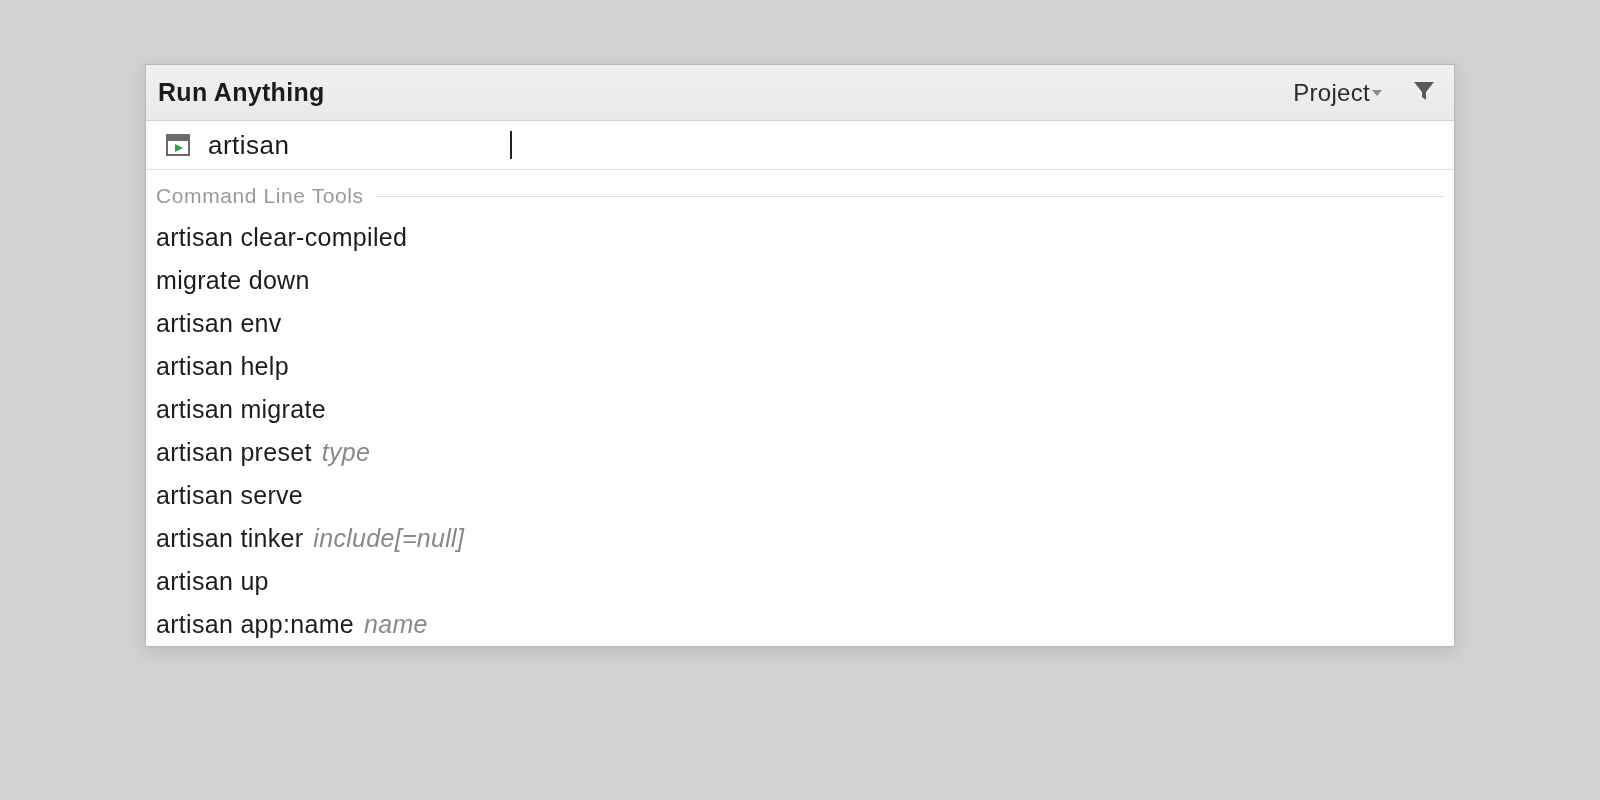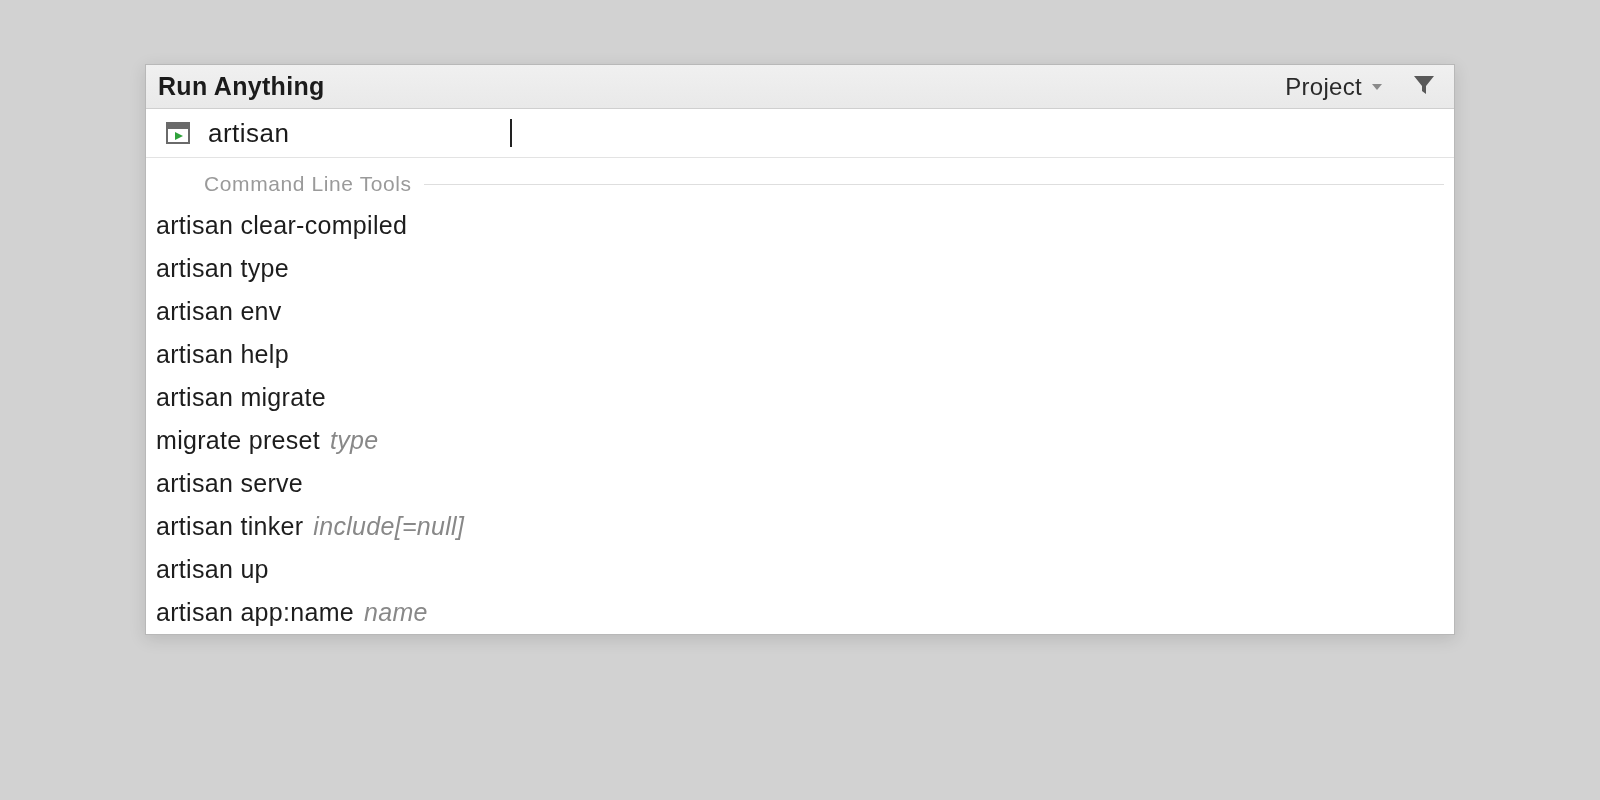--- a/index.html
+++ b/index.html
@@ -12,38 +12,37 @@
   .popup {
     position: absolute;
     left: 145px;
     top: 64px;
     width: 1310px;
     background: #ffffff;
     border: 1px solid #b8b8b8;
     box-shadow: 0 4px 16px rgba(0,0,0,0.12);
   }
   .titlebar {
-    height: 44px;
+    height: 56px;
     background: linear-gradient(#f0f0f0, #e9e9e9);
     border-bottom: 1px solid #cfcfcf;
     display: flex;
     align-items: center;
     padding: 0 14px 0 12px;
   }
   .titlebar .title {
     font-size: 25px;
     font-weight: 700;
     color: #1b1b1b;
     flex: 0 0 auto;
   }
   .titlebar .spacer { flex: 1 1 auto; }
   .project-selector {
     display: inline-flex;
     align-items: center;
-    gap: 8px;
     font-size: 24px;
     color: #2a2a2a;
     cursor: pointer;
     padding: 4px 6px;
     border-radius: 3px;
   }
   .chevron svg { display: block; }
   .filter-btn {
     margin-left: 18px;
     display: inline-flex;
@@ -98,21 +97,20 @@
     align-items: center;
     padding: 0 10px;
     height: 28px;
     gap: 12px;
   }
   .section-label {
     font-size: 21px;
     color: #9a9a9a;
     letter-spacing: 0.6px;
     white-space: nowrap;
-    margin-left: 48px;
   }
   .section-rule {
     flex: 1 1 auto;
     height: 1px;
     background: #dedede;
   }
   .list {
     padding: 6px 0 0 0;
   }
   .list-item {
@@ -175,33 +173,33 @@
   <div class="section">
     <div class="section-header">
       <span class="section-label">Command Line Tools</span>
       <span class="section-rule"></span>
     </div>
     <div class="list" id="suggest-list">
         <div class="list-item">
           <span class="cmd">artisan clear-compiled</span>
         </div>
         <div class="list-item">
-          <span class="cmd">artisan type</span>
+          <span class="cmd">migrate down</span>
         </div>
         <div class="list-item">
           <span class="cmd">artisan env</span>
         </div>
         <div class="list-item">
           <span class="cmd">artisan help</span>
         </div>
         <div class="list-item">
           <span class="cmd">artisan migrate</span>
         </div>
         <div class="list-item">
-          <span class="cmd">migrate preset</span>
+          <span class="cmd">artisan preset</span>
           <span class="hint">type</span>
         </div>
         <div class="list-item">
           <span class="cmd">artisan serve</span>
         </div>
         <div class="list-item">
           <span class="cmd">artisan tinker</span>
           <span class="hint">include[=null]</span>
         </div>
         <div class="list-item">

